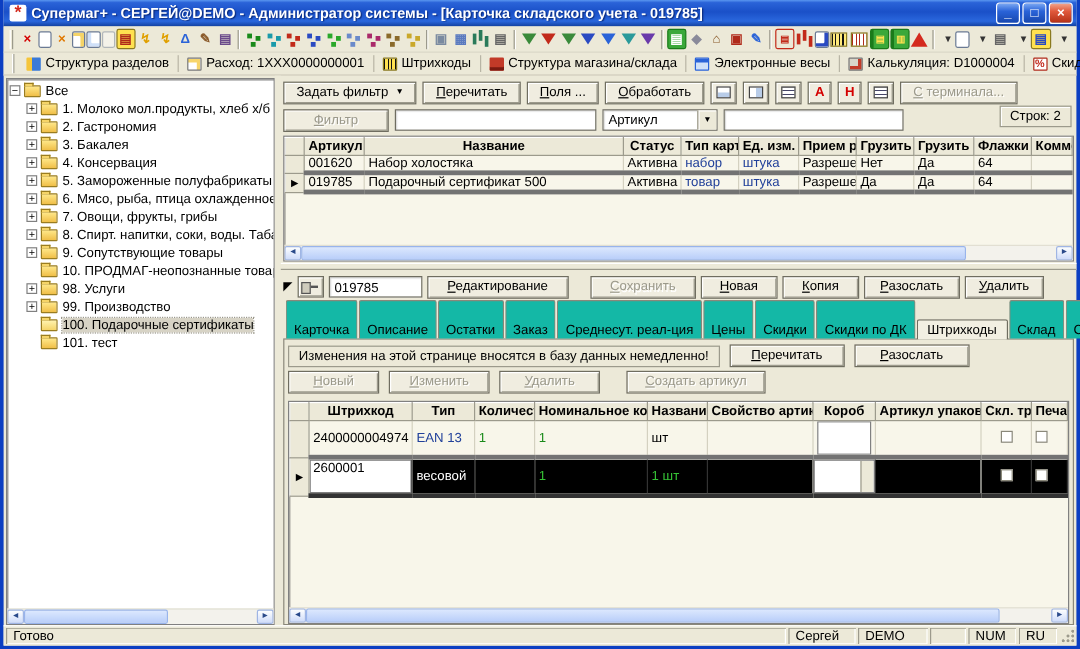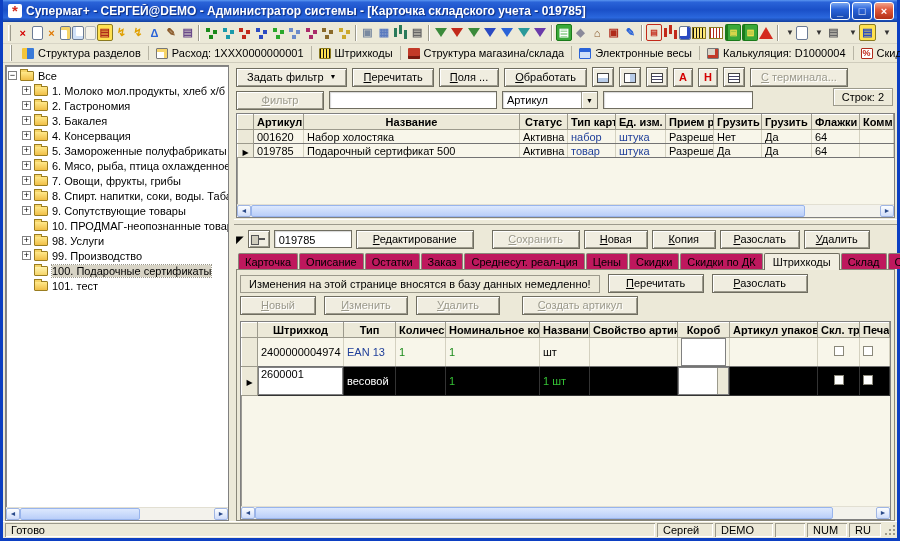--- a/index.html
+++ b/index.html
@@ -95,21 +95,21 @@
   .top-pane { flex:0 0 153px; display:flex; flex-direction:column; padding:1px 2px 0 2px; position:relative; }
   .tp-row1 { display:flex; align-items:center; gap:5px; height:22px; }
   .tp-row2 { display:flex; align-items:center; gap:5px; height:22px; margin-top:1px; }
   .rows-counter { position:absolute; right:4px; top:23px; border:1px solid #9c9a8c; box-shadow:inset 1px 1px 0 #fff; padding:2px 8px; background:#ece9d8; }
 
   
   .grid-area { flex:1; margin-top:2px; background:#f8f6ea; border:1px solid #808080; box-shadow:inset 1px 1px 0 #40404080; display:flex; flex-direction:column; overflow:hidden; }
   table.grid { border-collapse:collapse; table-layout:fixed; width:100%; }
   .grid th { height:15px; font-weight:bold; background:#ece9d8; border:1px solid #fff; border-right-color:#9c9a8c; border-bottom-color:#9c9a8c;
     overflow:hidden; white-space:nowrap; padding:0 3px; text-align:center; }
-  .grid td { height:14px; border-right:1px solid #d4d1c0; border-bottom:1px solid #737373; padding:0 3px; overflow:hidden; white-space:nowrap; }
+  .grid td { height:14px; border-right:1px solid #d4d1c0; border-bottom:4px solid #737373; padding:0 3px; overflow:hidden; white-space:nowrap; }
   .grid td.rowsel { background:#ece9d8; border:1px solid #fff; border-right-color:#9c9a8c; border-bottom-color:#9c9a8c; text-align:center; padding:0; }
   .marker { color:#000; font-size:8px; }
   td.blue { color:#21409a; }
   td.green { color:#1a8a1a; }
   tr.blacksel td { background:#000; color:#fff; border-right-color:#333; border-bottom-color:#333; }
   tr.blacksel td.rowsel { background:#ece9d8; color:#000; border:1px solid #fff; border-right-color:#9c9a8c; border-bottom-color:#9c9a8c; }
   tr.blacksel td.green { color:#35c235; }
   .cellbox { background:#fff; color:#000; border:1px solid #808080; padding:0 2px; height:28px; line-height:12px; overflow:hidden; }
   .cellbox.withbtn { display:flex; align-items:stretch; padding:0; }
   .cellbox.withbtn .cb-text { flex:1; padding:0 2px; }
@@ -130,21 +130,21 @@
   
   .card-pane { flex:1; display:flex; flex-direction:column; min-height:0; padding:0 2px; }
   .cp-header { flex:0 0 24px; display:flex; align-items:center; gap:4px; padding-top:2px; }
   .corner-arrow { font-size:10px; color:#000; margin-right:0; }
   .pinbtn { width:22px; height:18px; display:flex; align-items:center; justify-content:center; }
   .pin-ic { width:12px; height:8px; position:relative; }
   .pin-ic::before { content:""; position:absolute; right:0; top:0; width:6px; height:8px; background:#cfccbc; border:1px solid #555; }
   .pin-ic::after { content:""; position:absolute; left:0; top:3px; width:6px; height:2px; background:#555; }
   .id-box { width:78px; height:18px; line-height:14px; }
   .cp-tabs { flex:0 0 19px; display:flex; align-items:flex-end; padding:0 2px; position:relative; }
-  .ctab { border:1px solid #8a887a; border-bottom:none; border-radius:2px 2px 0 0; background:#be185d; padding:2px 6px 1px; margin-right:1px; white-space:nowrap; }
+  .ctab { border:1px solid #8a887a; border-bottom:none; border-radius:2px 2px 0 0; background:#14b8a6; padding:18px 6px 1px; margin-right:1px; white-space:nowrap; }
   .ctab.active { background:#f2efe2; padding:2px 8px 2px; position:relative; top:1px; font-weight:normal; border-color:#6f6d60; }
   .cp-page { flex:1; border:1px solid #8a887a; background:#ece9d8; display:flex; flex-direction:column; min-height:0; padding:3px 3px 0 3px; }
   .notice-row { display:flex; gap:8px; align-items:center; height:21px; }
   .notice { border:1px solid #9c9a8c; padding:2px 8px; background:#ece9d8; white-space:nowrap; }
   .edit-row { display:flex; gap:8px; align-items:flex-start; height:22px; margin-top:2px; }
 
   
   .statusbar { height:17px; flex:0 0 17px; display:flex; align-items:stretch; gap:2px; background:#ece9d8; padding:1px 2px; border-top:1px solid #fff; }
   .scell { box-shadow:inset 1px 1px 0 #9c9a8c, inset -1px -1px 0 #fff; padding:1px 6px; white-space:nowrap; overflow:hidden; }
   .scell.grow { flex:1; }

